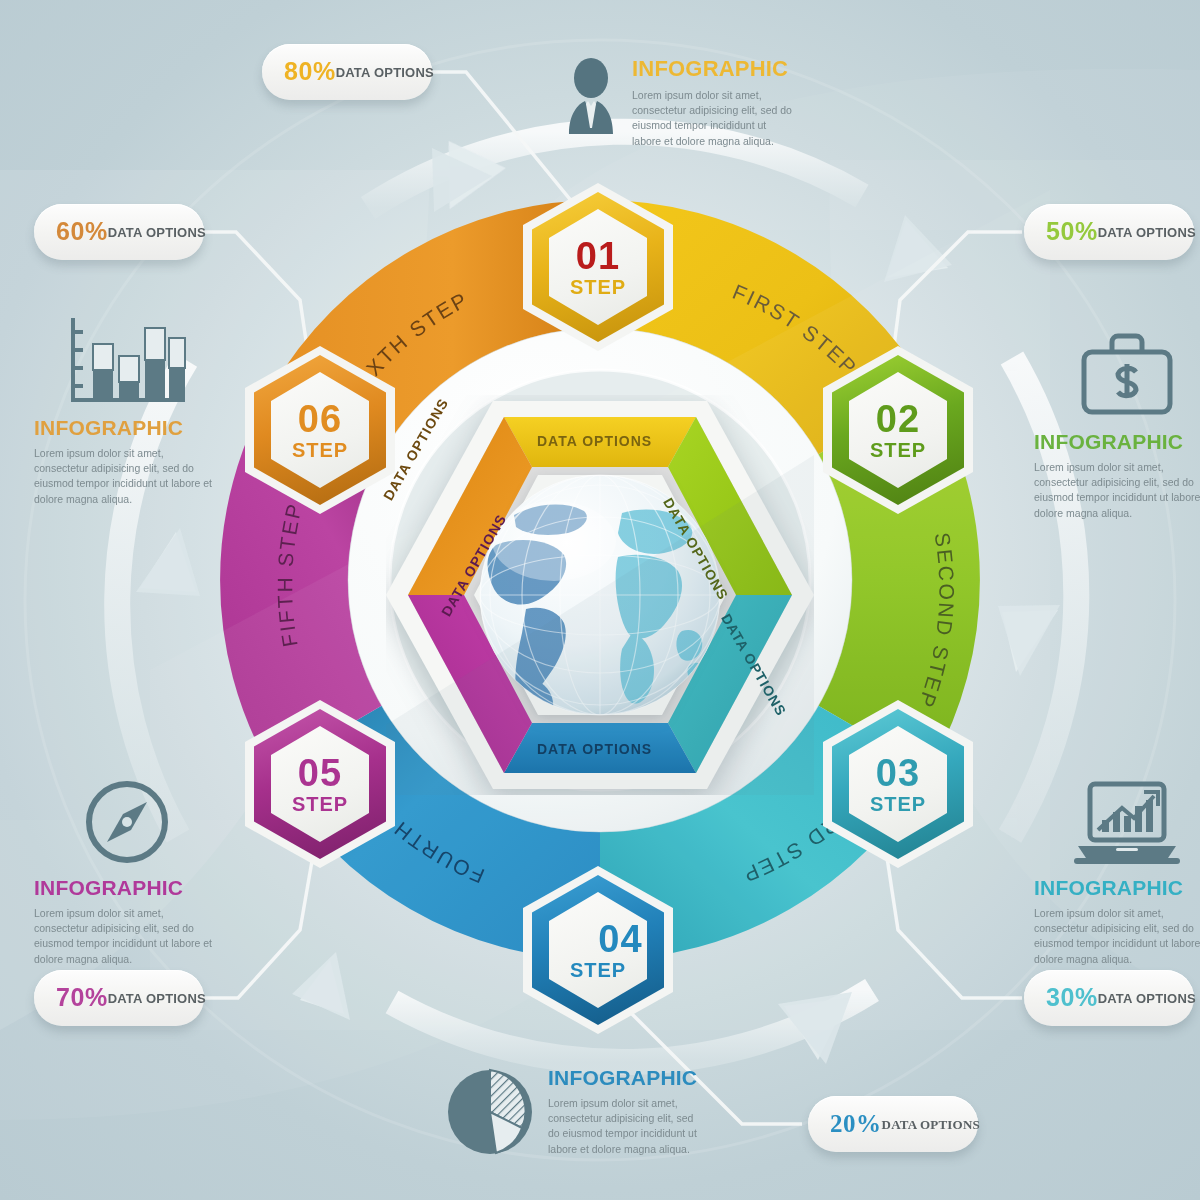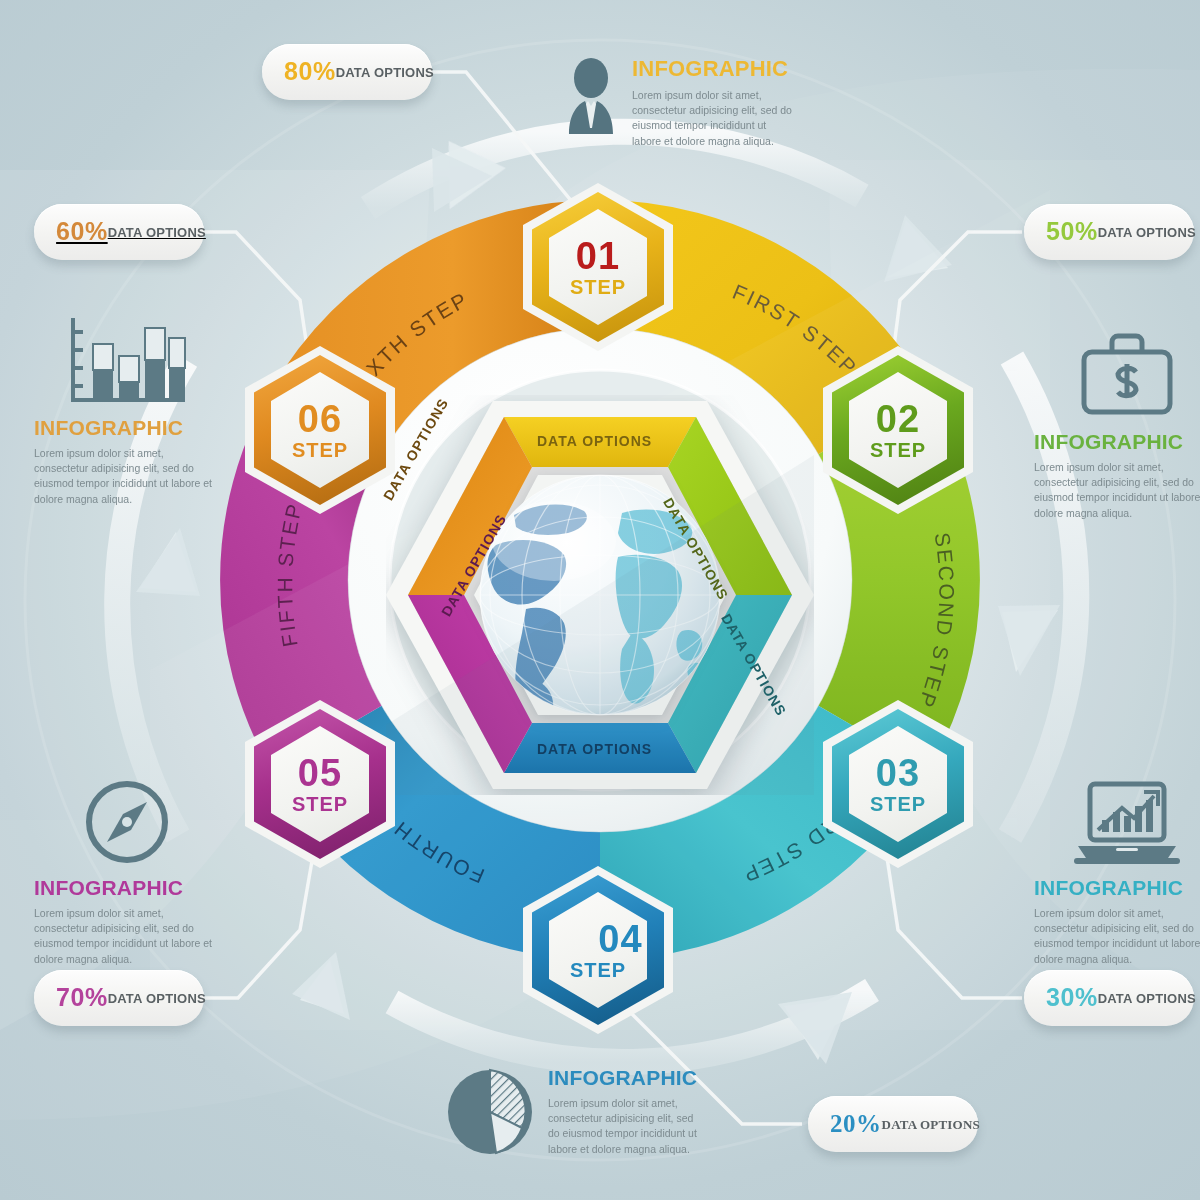--- a/index.html
+++ b/index.html
@@ -385,21 +385,21 @@
     <div class="txt">
       <span class="num" style="color:#e18d21;">06</span>
       <span class="stp" style="color:#e18d21;">STEP</span>
     </div>
   </div>
 
   <div class="pill right" style="left:262px;top:44px;">
     <span class="pct" style="color:#efb324;">80%</span>
     <span class="lbl">DATA OPTIONS</span>
   </div>
-  <div class="pill right" style="left:34px;top:204px;text-decoration:underline;">
+  <div class="pill right" style="left:34px;top:204px;">
     <span class="pct" style="color:#d4893a;">60%</span>
     <span class="lbl">DATA OPTIONS</span>
   </div>
   <div class="pill right" style="left:34px;top:970px;">
     <span class="pct" style="color:#b4439c;">70%</span>
     <span class="lbl">DATA OPTIONS</span>
   </div>
   <div class="pill right" style="left:1024px;top:204px;">
     <span class="pct" style="color:#95c93d;">50%</span>
     <span class="lbl">DATA OPTIONS</span>

